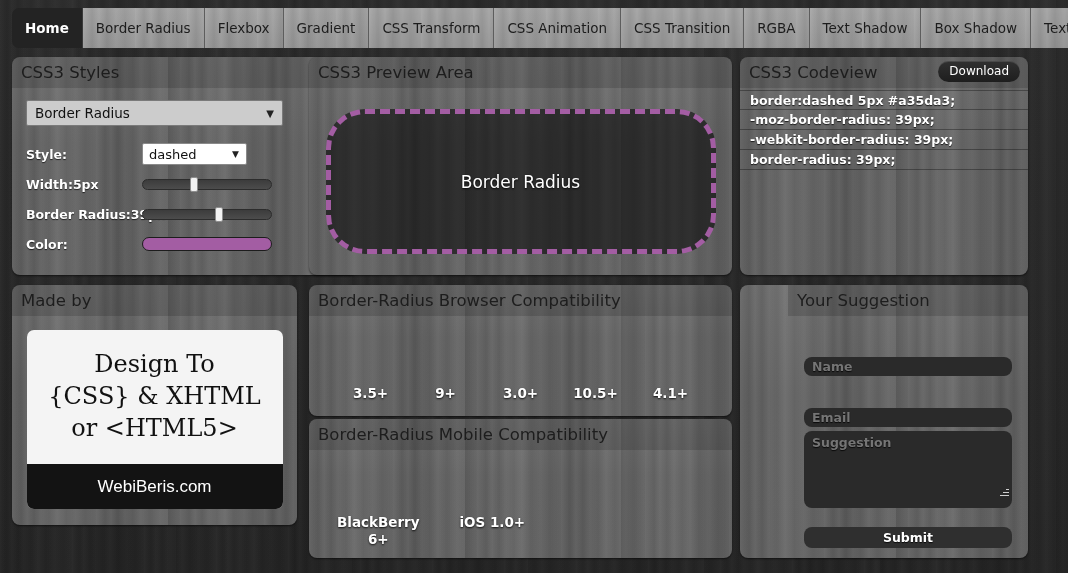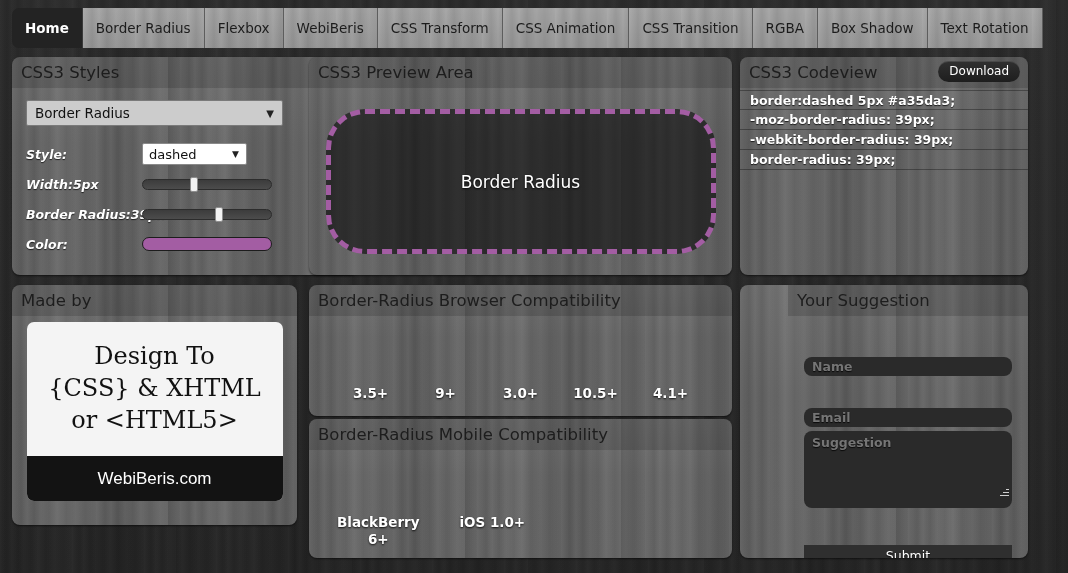--- a/index.html
+++ b/index.html
@@ -166,21 +166,20 @@
     height: 26px;
     margin-bottom: 4px;
   }
   .ctrl-label {
     width: 116px;
     font-size: 12.5px;
     color: #ffffff;
     font-weight: bold;
     text-shadow: 0 1px 1px rgba(0,0,0,0.7);
     white-space: nowrap;
-    font-style: italic;
   }
   .style-select {
     width: 105px;
     height: 22px;
     background: #ffffff;
     border: 1px solid #8a8a8a;
     border-radius: 2px;
     font-size: 13px;
     color: #111;
     display: flex;
@@ -273,21 +272,21 @@
     overflow: hidden;
   }
   .code-line:first-child { border-top: 1px solid rgba(0,0,0,0.32); }
 
   
   #panel-madeby { left: 12px; top: 285px; width: 285px; height: 240px; }
   #panel-madeby .panel-body {
     height: 242px;
     display: flex;
     justify-content: center;
-    padding-top: 6px;
+    padding-top: 14px;
   }
   #logo {
     width: 256px;
     height: 179px;
     border-radius: 7px;
     overflow: hidden;
     background: #f4f4f4;
     display: flex;
     flex-direction: column;
   }
@@ -378,60 +377,62 @@
     height: 1px;
   }
   .resize-grip i:nth-child(1) { bottom: 0px; width: 9px; }
   .resize-grip i:nth-child(2) { bottom: 3px; width: 6px; }
   .resize-grip i:nth-child(3) { bottom: 6px; width: 3px; }
   #submit-btn {
     width: 100%;
     height: 21px;
     line-height: 21px;
     background: #2f2f2f;
-    border-radius: 0;
+    border-radius: 8px;
     color: #ffffff;
     font-size: 12.5px;
-    font-weight: normal;
+    font-weight: bold;
     text-align: center;
     text-shadow: 0 1px 1px rgba(0,0,0,0.8);
     cursor: pointer;
     border: none;
     font-family: "DejaVu Sans", "Liberation Sans", sans-serif;
-    margin-top: 18px;
   }
 </style>
 </head>
 <body>
 
 <div id="tabbar">
   <div class="tabs-wrap" id="tabs-wrap">
       <div class="tab active">
         <span>Home</span>
       </div>
       <div class="tab">
         <span>Border Radius</span>
       </div>
       <div class="tab">
         <span>Flexbox</span>
       </div>
       <div class="tab">
-        <span>WebiBeris</span>
+        <span>Gradient</span>
       </div>
       <div class="tab">
         <span>CSS Transform</span>
       </div>
       <div class="tab">
         <span>CSS Animation</span>
       </div>
       <div class="tab">
         <span>CSS Transition</span>
       </div>
       <div class="tab">
         <span>RGBA</span>
+      </div>
+      <div class="tab">
+        <span>Text Shadow</span>
       </div>
       <div class="tab">
         <span>Box Shadow</span>
       </div>
       <div class="tab">
         <span>Text Rotation</span>
       </div>
     </div>
 </div>
 

